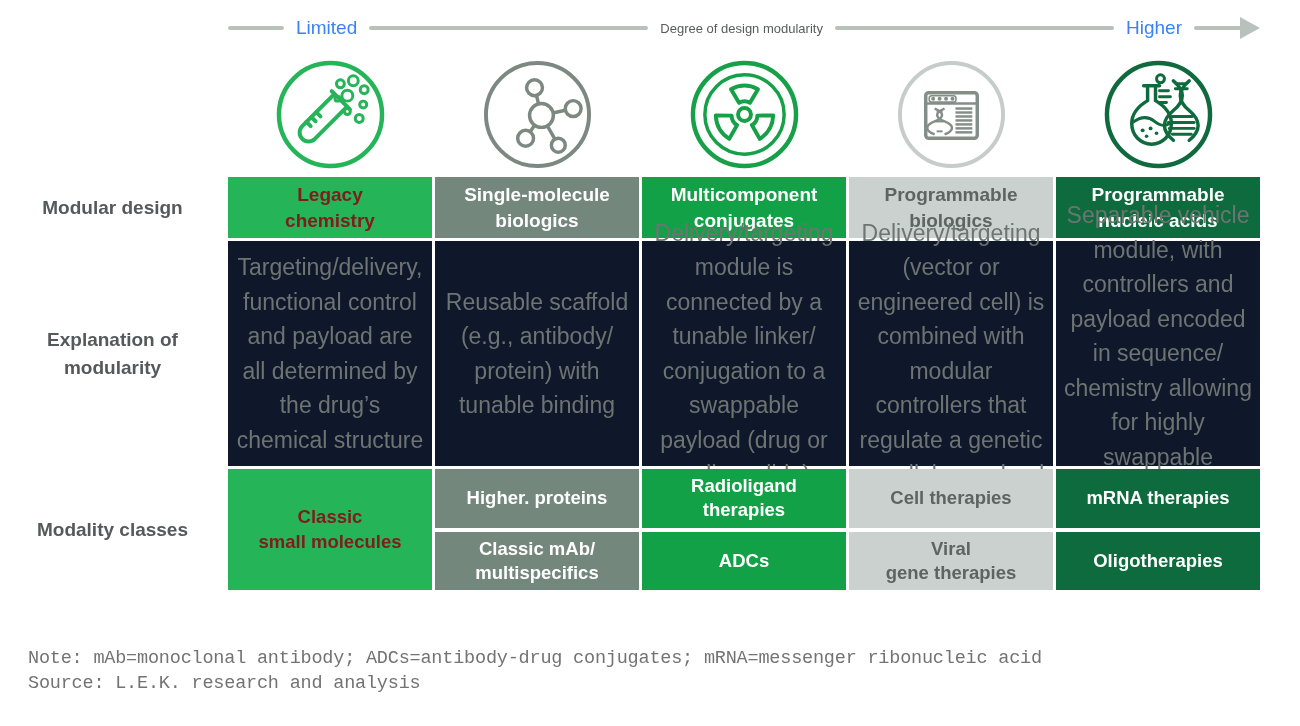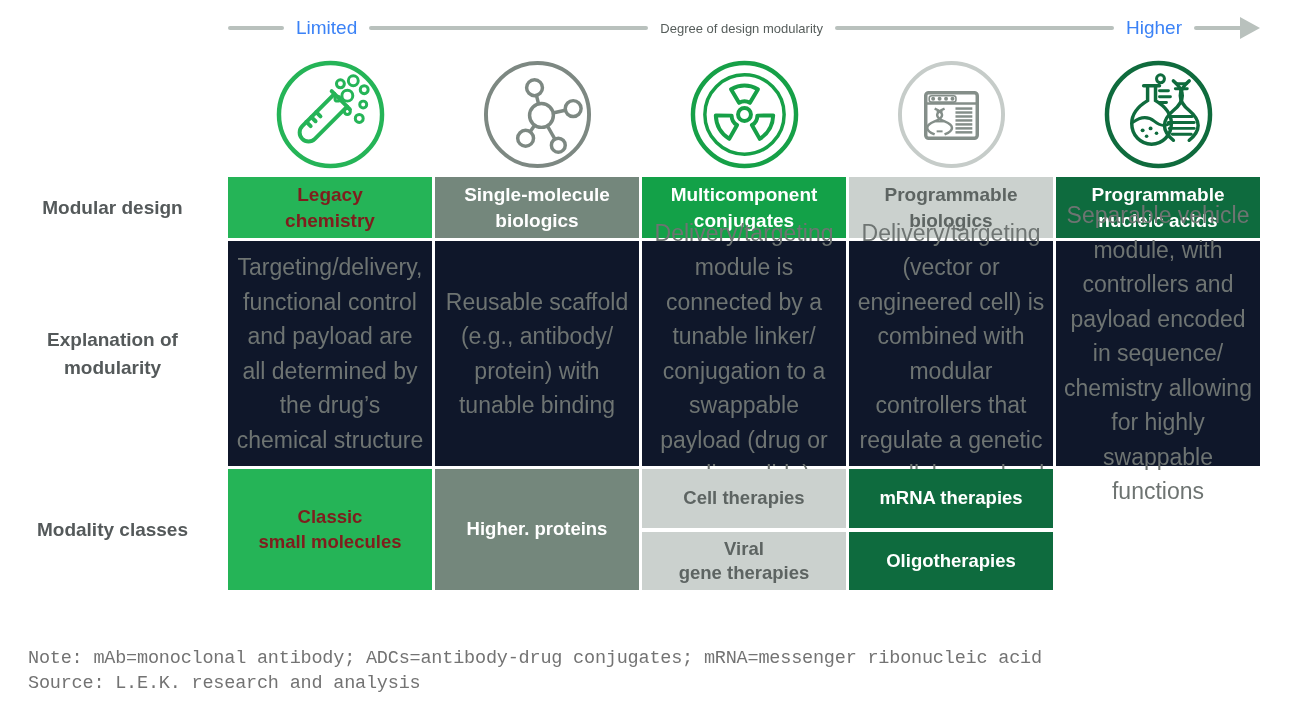--- a/index.html
+++ b/index.html
@@ -212,20 +212,27 @@
     <div class="expl">Delivery/targeting (vector or engineered cell) is combined with modular controllers that regulate a genetic or cellular payload</div>
     <div class="expl">Separable vehicle module, with controllers and payload encoded in sequence/ chemistry allowing for highly swappable functions</div>
 
     <div class="row-label">Modality classes</div>
     <div class="mods">
       <div class="mod c1-bg">Classic
 small molecules</div>
     </div>
     <div class="mods">
       <div class="mod c2-bg">Higher. proteins</div>
+      <div class="mod c2-bg">Classic mAb/
+multispecifics</div>
+    </div>
+    <div class="mods">
+      <div class="mod c3-bg">Radioligand
+therapies</div>
+      <div class="mod c3-bg">ADCs</div>
     </div>
     <div class="mods">
       <div class="mod c4-bg">Cell therapies</div>
       <div class="mod c4-bg">Viral
 gene therapies</div>
     </div>
     <div class="mods">
       <div class="mod c5-bg">mRNA therapies</div>
       <div class="mod c5-bg">Oligotherapies</div>
     </div>

